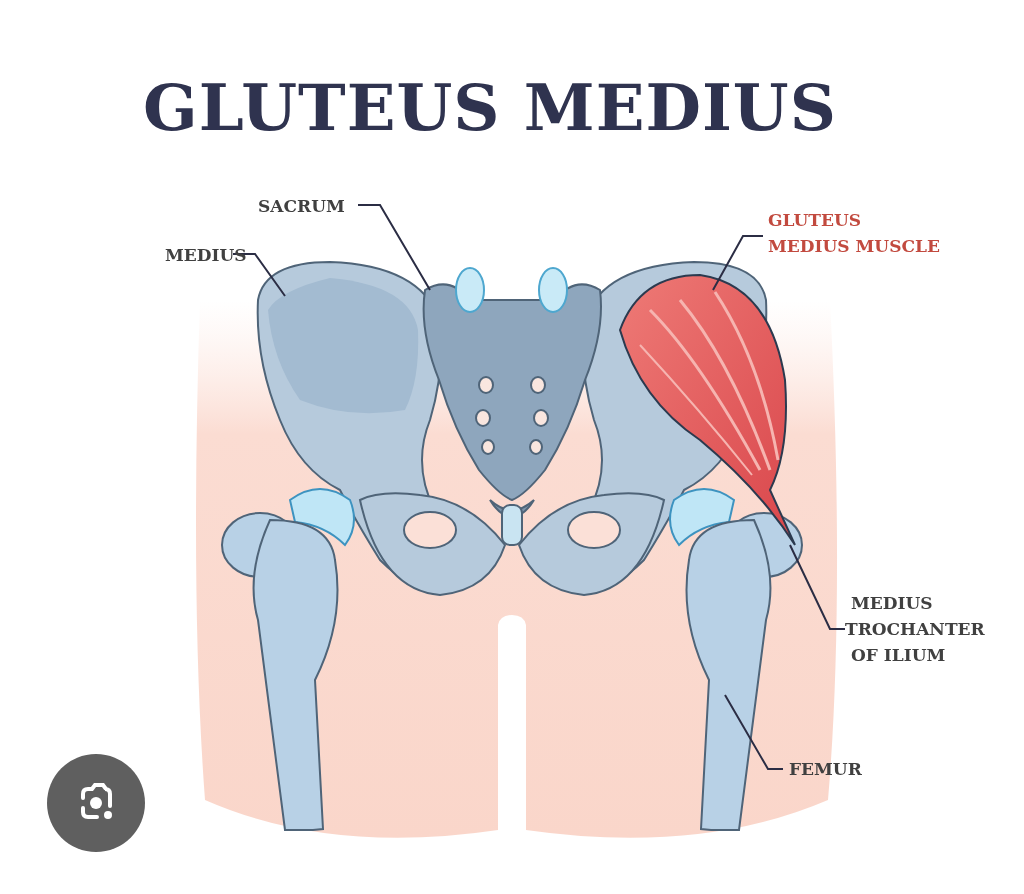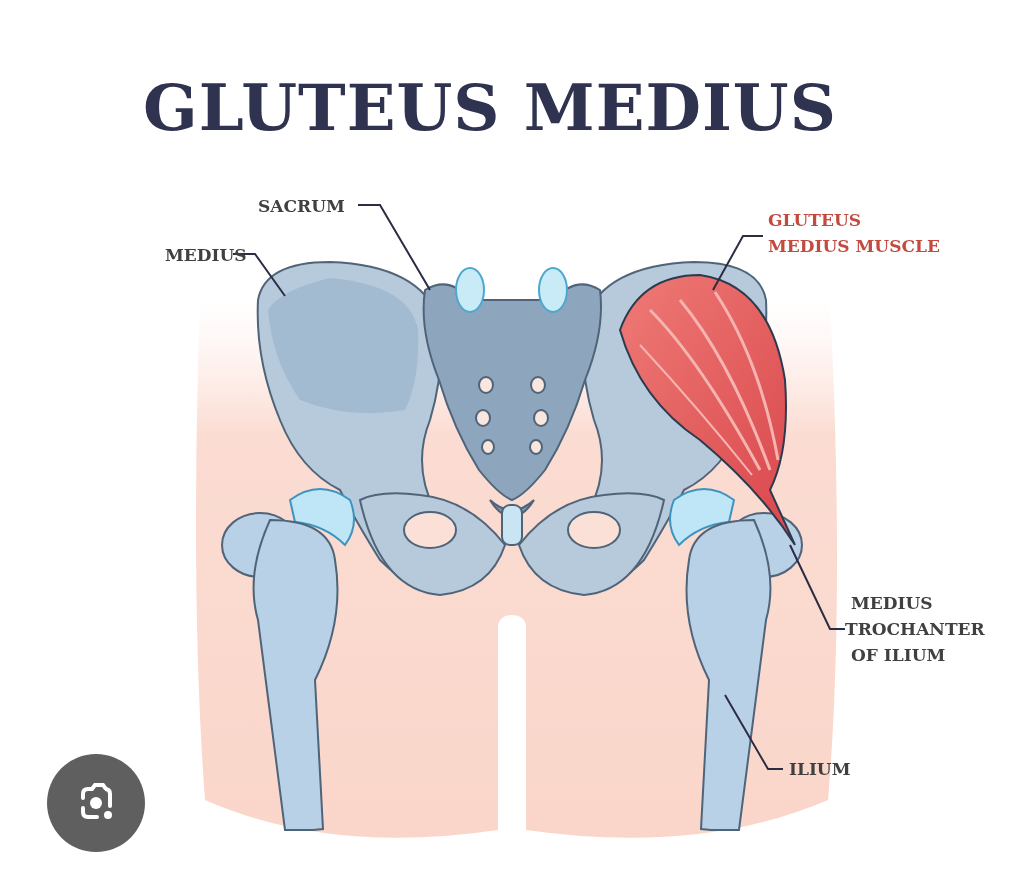--- a/index.html
+++ b/index.html
@@ -104,21 +104,21 @@
   </g>
 </svg>
 
 <div class="lbl" style="left:258px;top:193px;">SACRUM</div>
 <div class="lbl" style="left:165px;top:242px;">MEDIUS</div>
 <div class="lbl red" style="left:768px;top:207px;text-align:center;">GLUTEUS</div>
 <div class="lbl red" style="left:768px;top:233px;">MEDIUS MUSCLE</div>
 <div class="lbl" style="left:851px;top:590px;">MEDIUS</div>
 <div class="lbl" style="left:833px;top:616px;margin-left:12px;">TROCHANTER</div>
 <div class="lbl" style="left:851px;top:642px;">OF ILIUM</div>
-<div class="lbl" style="left:789px;top:756px;">ILIUM</div>
+<div class="lbl" style="left:789px;top:756px;">FEMUR</div>
 
 <div class="lens-btn">
   <svg width="98" height="98" viewBox="0 0 98 98">
     <path d="M36 44 L36 40 Q36 35 41 35 L45 35 L48 31 L56 31 L59 35 L58 35 Q63 35 63 40 L63 52" stroke="#fff" stroke-width="4" fill="none" stroke-linecap="round"></path>
     <path d="M36 54 L36 58 Q36 63 41 63 L50 63" stroke="#fff" stroke-width="4" fill="none" stroke-linecap="round"></path>
     <circle cx="49" cy="49" r="6" fill="#fff"></circle>
     <circle cx="61" cy="61" r="4" fill="#fff"></circle>
   </svg>
 </div>
 

